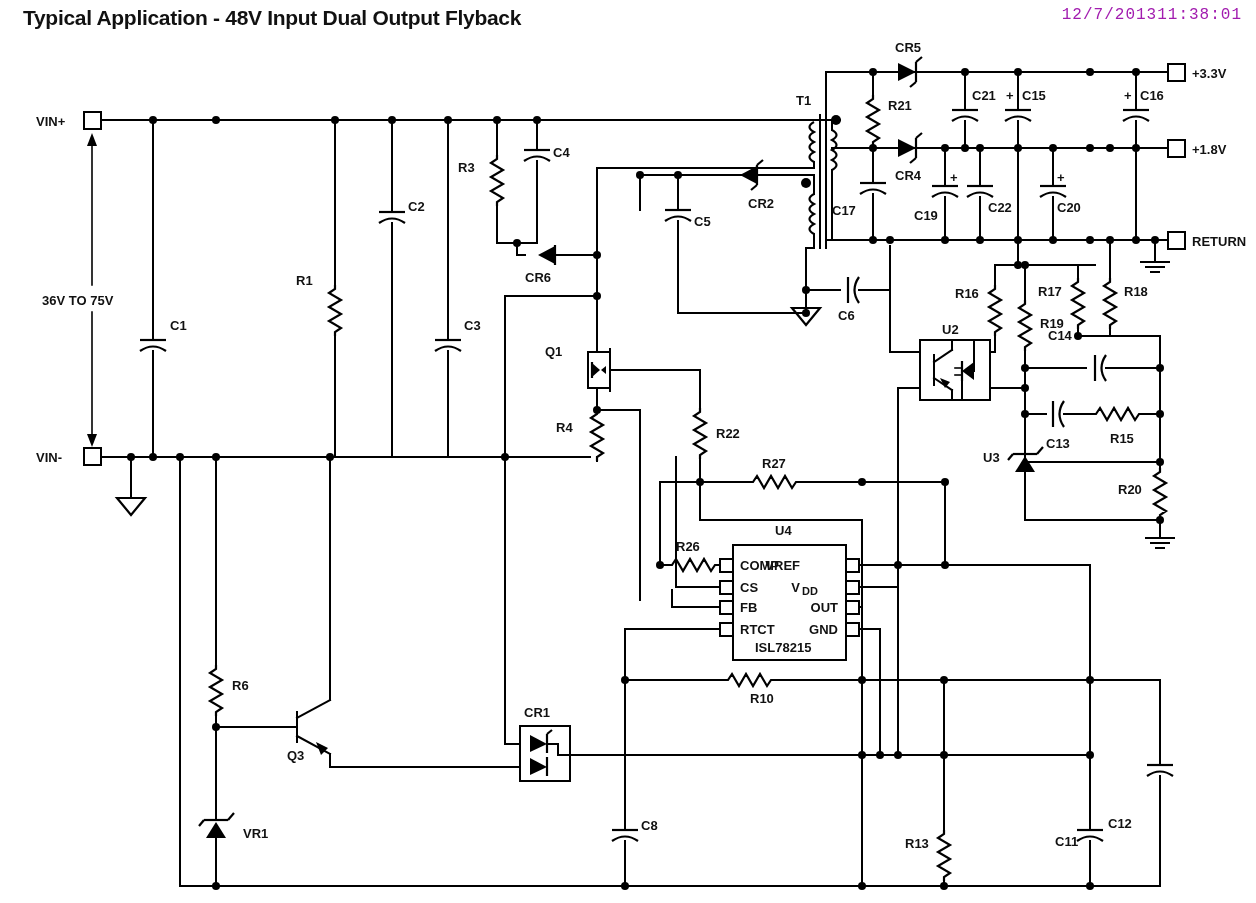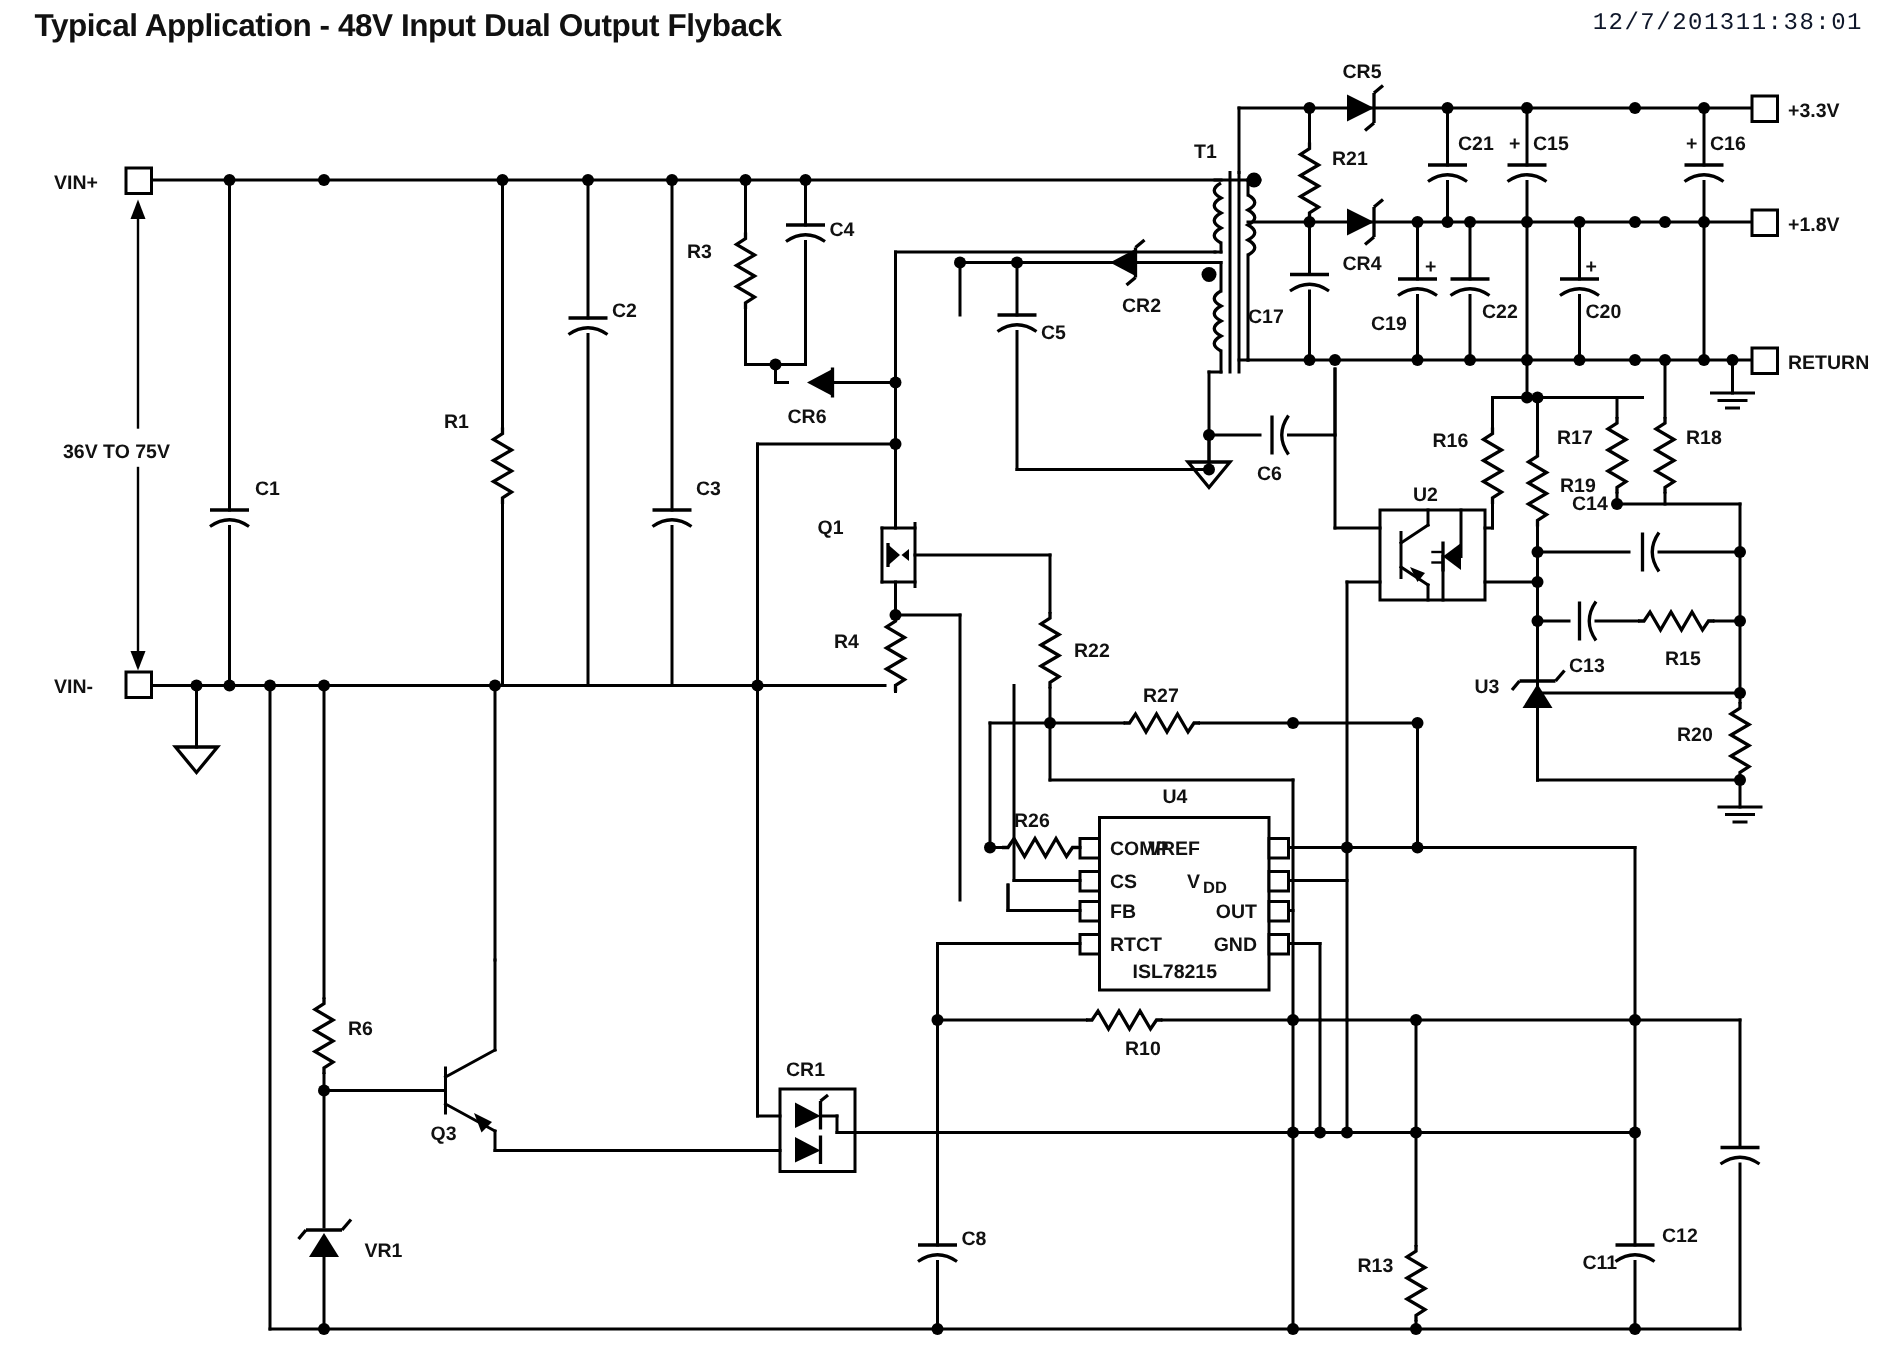--- a/index.html
+++ b/index.html
@@ -5,21 +5,21 @@
   html,body{margin:0;padding:0;background:#ffffff;}
   body{width:1256px;height:903px;position:relative;overflow:hidden;
        font-family:"Liberation Sans",sans-serif;}
   #schematic-title{
     position:absolute;left:10px;top:6px;
     font-size:21px;font-weight:bold;color:#111;letter-spacing:-0.3px;
     font-family:"Liberation Sans",sans-serif;white-space:nowrap;margin-left:13px;
   }
   #timestamp{
     position:absolute;right:14px;top:6px;
-    font-size:16px;color:#0f172a;letter-spacing:1px;
+    font-size:16px;color:#a21caf;letter-spacing:1px;
     font-family:"Liberation Mono",monospace;white-space:nowrap;
   }
   #sheet{position:absolute;left:0;top:0;width:1256px;height:903px;}
   svg{display:block;}
   .w{stroke:#000;stroke-width:2;fill:none;stroke-linecap:square;}
   .wt{stroke:#000;stroke-width:1.6;fill:none;stroke-linecap:square;}
   .bx{stroke:#000;stroke-width:2;fill:#fff;}
   .sym{stroke:#000;stroke-width:2.2;fill:none;}
   .fil{fill:#000;stroke:none;}
   .lbl{font-family:"Liberation Sans",sans-serif;font-size:13px;font-weight:bold;fill:#111;}

